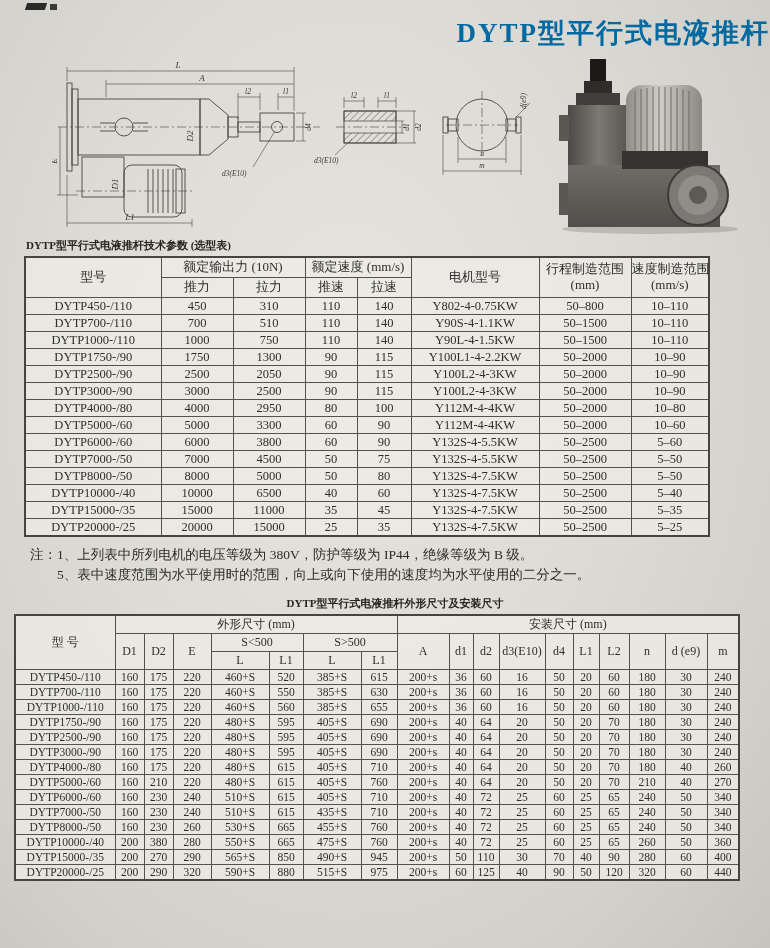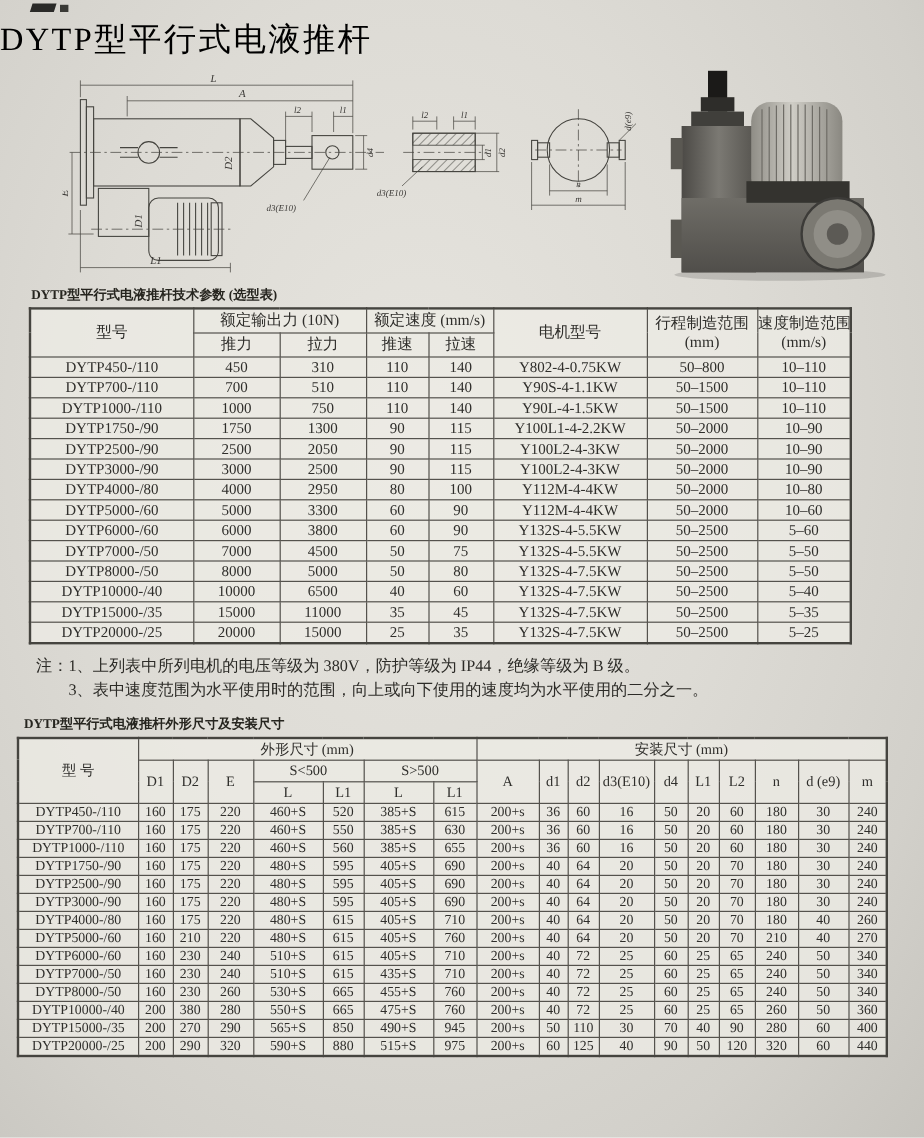--- a/index.html
+++ b/index.html
@@ -6,37 +6,37 @@
   body{
     font-family:"Liberation Serif","DejaVu Serif",serif;
     color:#2f2e2b;
     background:radial-gradient(ellipse at 45% 38%, #e6e4de 0%, #dddbd5 45%, #d2d0ca 78%, #c6c4be 100%);
     position:relative;
   }
   .corner-mark{position:absolute;top:3px;left:26px;width:20px;height:7px;background:#2a2a28;transform:skewX(-18deg);}
   .corner-mark2{position:absolute;top:4px;left:50px;width:7px;height:6px;background:#3a3a36;}
 
   .page-title{
-    margin:0;padding-top:15px;text-align:left;
-    font-size:27px;font-weight:normal;letter-spacing:2px;color:#000000;
+    margin:0;padding-top:15px;text-align:right;
+    font-size:27px;font-weight:bold;letter-spacing:2px;color:#0369a1;
   }
 
   .figure-row{display:flex;align-items:flex-start;margin:6px 0 0 52px;height:178px;}
   .drawing-wrap{width:478px;height:176px;}
   .photo-wrap{width:225px;height:178px;margin-left:8px;}
 
   svg{display:block;}
   .dwg line,.dwg rect,.dwg polygon,.dwg circle,.dwg path,.dwg polyline{stroke:#45443f;fill:none;stroke-width:0.9;}
   .dwg .thin{stroke-width:0.6;}
   .dwg text{stroke:none;fill:#3a3835;font-family:"Liberation Serif",serif;font-style:italic;font-size:9px;}
   .dwg .small{font-size:7.5px;}
   .dwg .hatchfill{fill:url(#hatch);stroke:#45443f;stroke-width:0.7;}
 
   .section-title{font-size:11px;font-weight:bold;margin:3px 0 3px 26px;color:#26251f;}
-  .section-title2{margin-top:11px;margin-left:20px;}
+  .section-title2{margin-top:11px;margin-left:20px;text-align:center;}
 
   table{border-collapse:collapse;table-layout:fixed;background:rgba(238,236,230,0.75);}
   th,td{border:1px solid #54524d;text-align:center;overflow:hidden;white-space:nowrap;}
   table{border:2px solid #45443f;}
   th{font-weight:normal;}
 
   .tbl1{width:684px;margin-left:24px;}
   .tbl1 th{font-size:13px;line-height:1.3;padding:1px 0;}
   .tbl1 td{font-size:12.5px;height:16px;line-height:16px;padding:0 2px;}
 
@@ -395,21 +395,21 @@
         <td>50–2500</td>
         <td>5–25</td>
       </tr>
     </tbody>
 </table>
 
 <div class="notes">
   <span class="note-label">注：</span>
   <div class="note-items">
     <div class="note-item">1、上列表中所列电机的电压等级为 380V，防护等级为 IP44，绝缘等级为 B 级。</div>
-    <div class="note-item">3、表中速度范围为水平使用时的范围，向上或向下使用的速度均为水平使用的二分之一。</div>
+    <div class="note-item">5、表中速度范围为水平使用时的范围，向上或向下使用的速度均为水平使用的二分之一。</div>
   </div>
 </div>
 
 <div class="section-title section-title2">DYTP型平行式电液推杆外形尺寸及安装尺寸</div>
 
 <table class="tbl2">
   <colgroup>
     <col style="width:100px">
       <col style="width:29px">
       <col style="width:29px">

